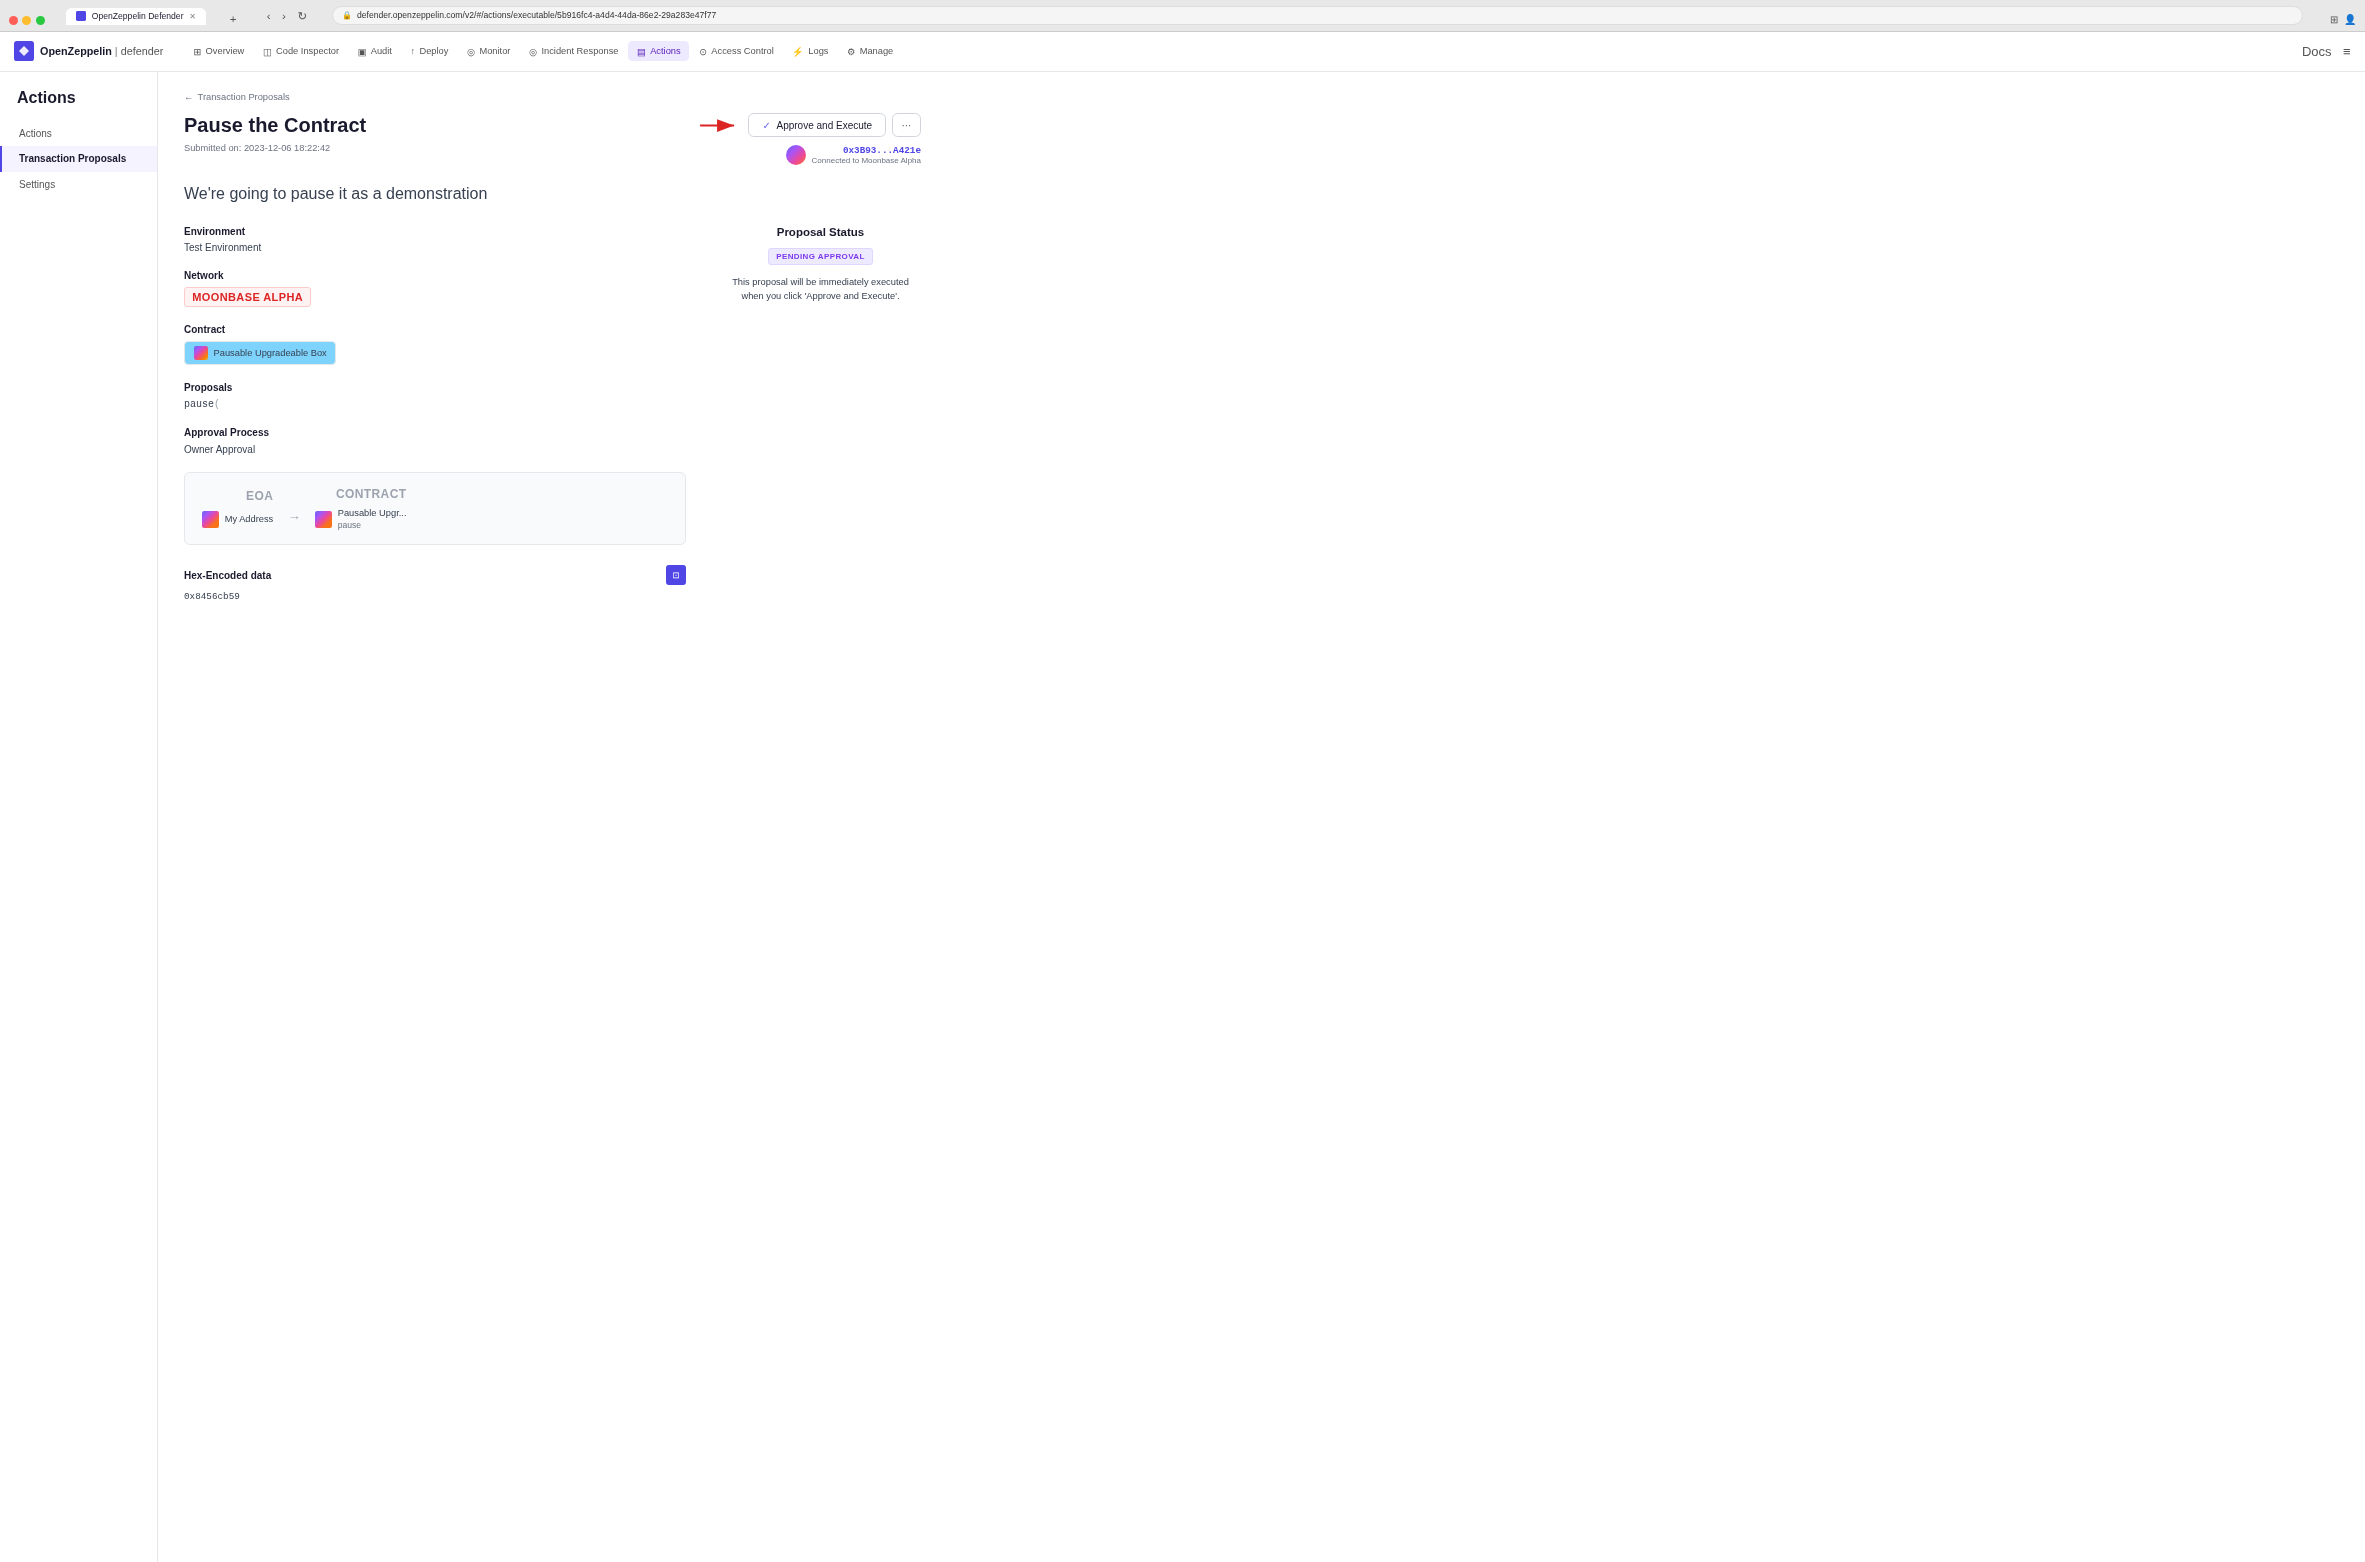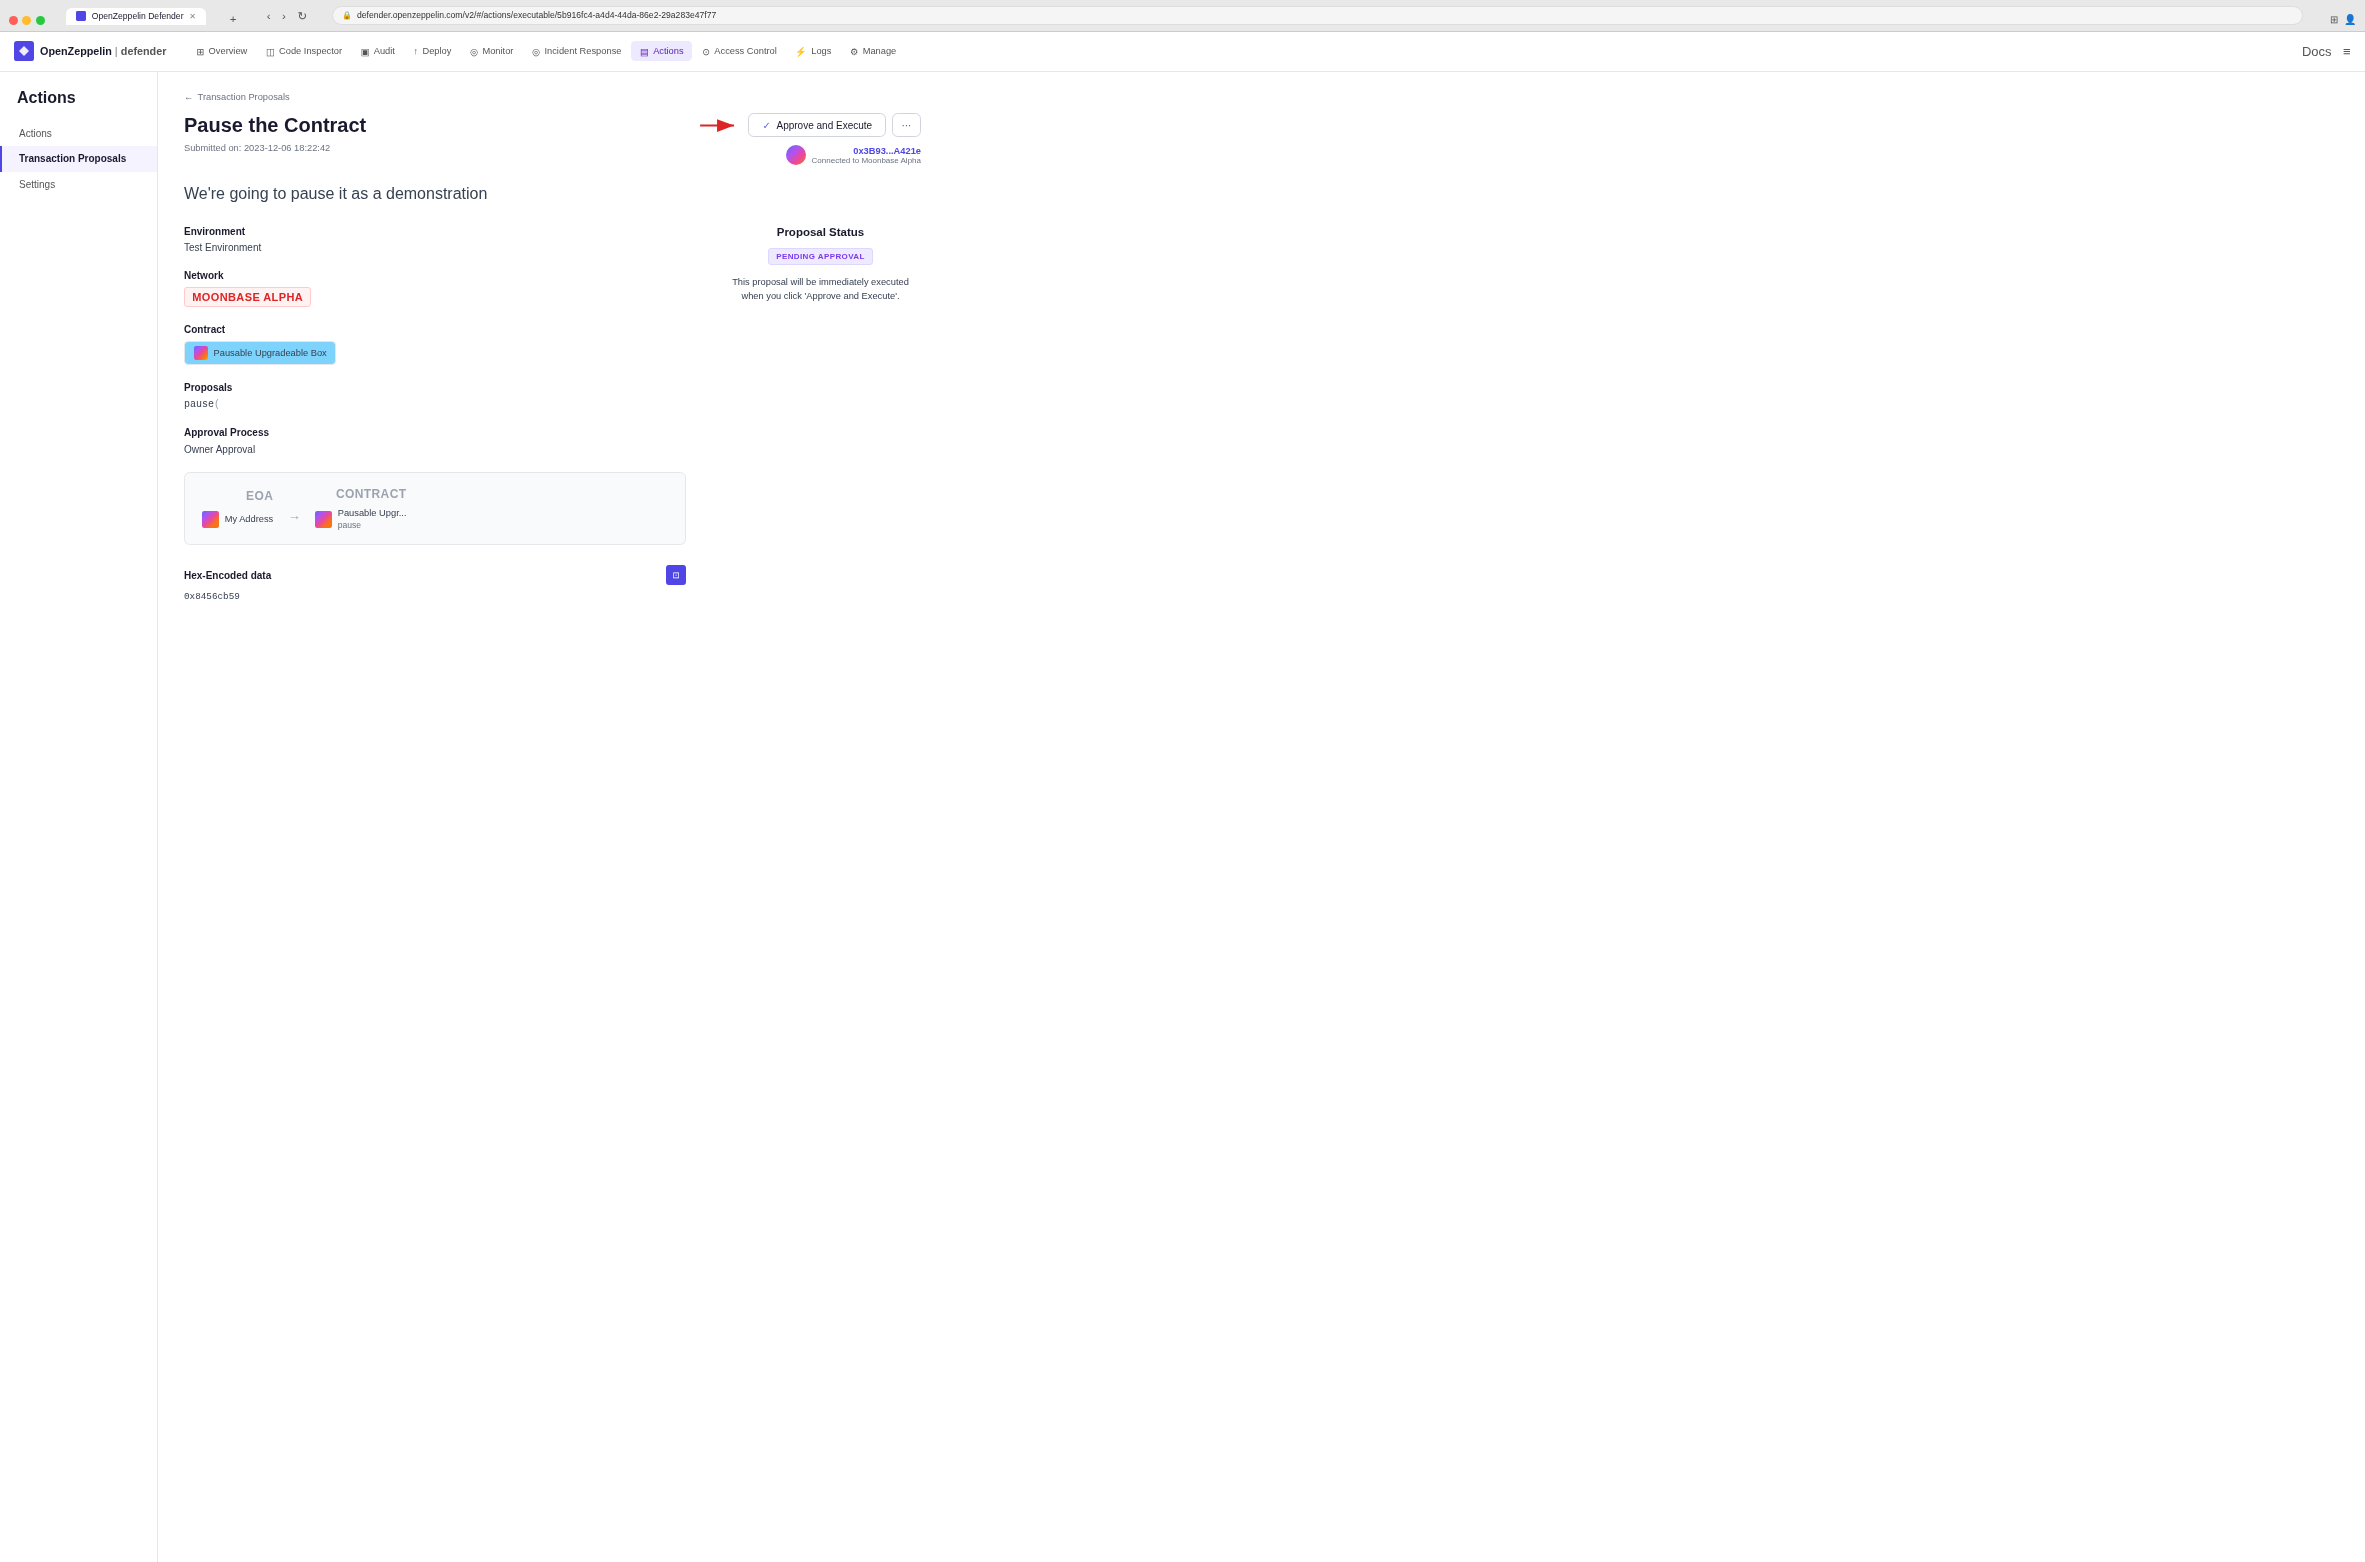--- a/index.html
+++ b/index.html
@@ -66,21 +66,21 @@
     .check-icon { color: #6366f1; font-size: 10px; }
     .more-btn { background: #fff; border: 0.7px solid #d1d5db; border-radius: 5.7px; padding: 5.7px 8.6px; font-size: 10px; color: #555; cursor: pointer; }
 
     
     .submitted-text { font-size: 9.3px; color: #6b7280; margin-bottom: 14.3px; }
 
     
     .wallet-info { display: flex; align-items: center; gap: 5.7px; margin-left: auto; text-align: right; }
     .wallet-avatar { width: 20px; height: 20px; border-radius: 50%; background: linear-gradient(135deg, #6366f1, #a855f7, #ec4899, #f97316); flex-shrink: 0; }
     .wallet-details { }
-    .wallet-address { font-size: 9.3px; font-weight: 600; color: #4f46e5; }
+    .wallet-address { font-size: 9.3px; font-weight: 600; color: #4f46e5; font-family: Liberation Mono, monospace; }
     .wallet-network { font-size: 8px; color: #6b7280; }
 
     
     .two-col { display: flex; gap: 34px; margin-top: 17px; }
     .col-left { flex: 1; }
     .col-right { width: 201px; flex-shrink: 0; text-align: center; }
 
     
     .description { font-size: 16px; color: #374151; margin-bottom: 20px; line-height: 1.5; }
 
@@ -156,21 +156,21 @@
 
 <div class="app-header">
   <div class="logo-area">
     <div class="logo-icon">
       <svg width="20" height="20" viewBox="0 0 28 28" fill="none">
         <rect width="28" height="28" rx="4" fill="#4f46e5"></rect>
         <path d="M7 14L14 7L21 14L14 21L7 14Z" fill="white" opacity="0.9"></path>
       </svg>
     </div>
     <span class="logo-text">
-      <span>OpenZeppelin</span><span style="color:#aaa;margin:0 2.9px">|</span><span style="font-weight:700;color:#555">defender</span>
+      <span>OpenZeppelin</span><span style="color:#aaa;margin:0 2.9px">|</span><span style="font-weight:400;color:#555">defender</span>
     </span>
   </div>
   <nav class="nav-links">
     <a class="nav-item">
       <span class="nav-icon">⊞</span>
       <span>Overview</span>
     </a>
     <a class="nav-item">
       <span class="nav-icon">◫</span>
       <span>Code Inspector</span>

